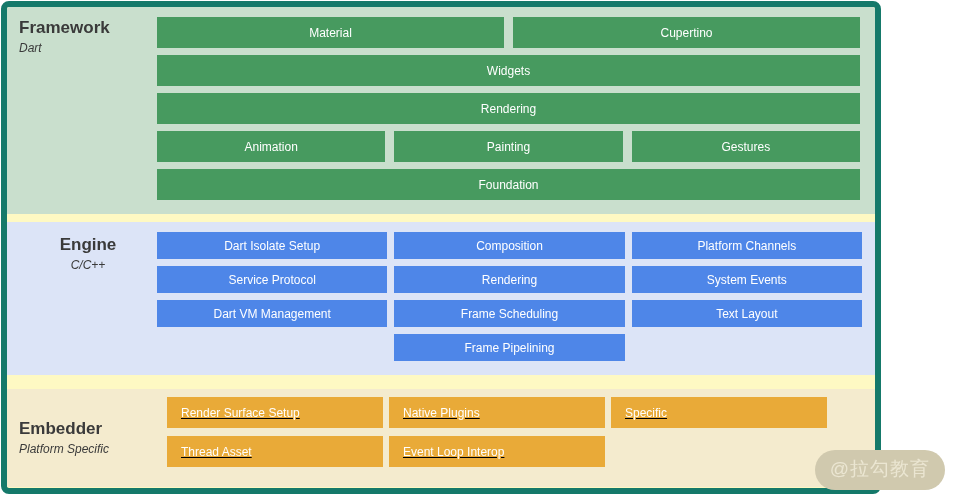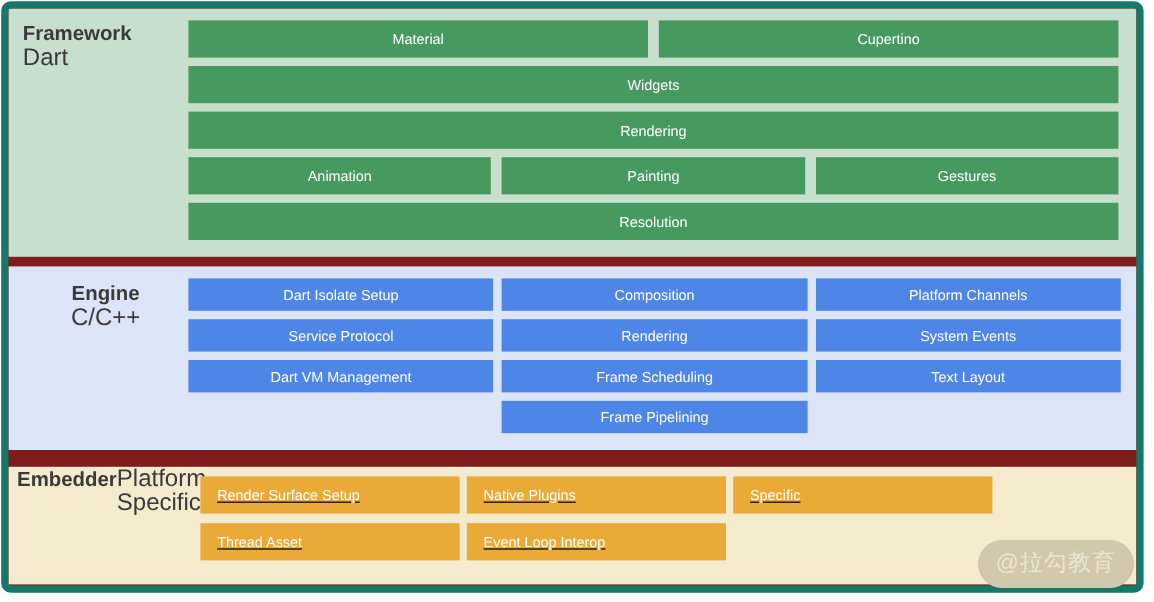--- a/index.html
+++ b/index.html
@@ -5,46 +5,46 @@
   html, body {
     margin: 0; padding: 0;
     width: 962px; height: 502px;
     background: #ffffff;
     font-family: "Liberation Sans", sans-serif;
     overflow: hidden;
   }
   .frame {
     position: absolute;
     left: 1px; top: 1px;
-    width: 952px; height: 493px;
+    width: 880px; height: 493px;
     box-sizing: border-box;
     border: 6px solid var(--frame-border, #15796a);
     border-radius: 8px;
-    background: #7f1d1d;
+    background: #fef9c3;
     overflow: hidden;
   }
   .section { display: flex; width: 100%; }
   .sec-framework { height: 207px; background: var(--framework-bg, #c9dfcd); }
   .sec-engine    { height: 153px; background: var(--engine-bg, #dce4f7); margin-top: 8px; text-align: center; }
   .sec-embedder  { height: 98px;  background: var(--embedder-bg, #f4ebce); margin-top: 14px; }
 
   .label-col {
     width: 150px; flex: 0 0 150px;
     box-sizing: border-box;
     padding: 10px 0 0 12px;
     color: var(--label-text, #3a3a3a);
   }
   .sec-embedder .label-col {
     width: 160px; flex: 0 0 160px;
     padding-top: 0;
-    display: flex; flex-direction: row; justify-content: center;
+    display: flex; flex-direction: column; justify-content: center;
   }
   .sec-engine .label-col { padding-top: 12px; }
   .sec-title { font-size: 17px; font-weight: bold; line-height: 21px; }
-  .sec-subtitle { font-size: 20px; line-height: 20px; }
+  .sec-subtitle { font-size: 12px; font-style: italic; line-height: 20px; }
 
   .bars { flex: 1; box-sizing: border-box; }
   .sec-framework .bars { padding: 10px 15px 0 0; }
   .fw-row { display: flex; gap: 9px; height: 31px; margin-bottom: 7px; }
   .fw-row .bar { flex: 1; }
 
   .bar {
     background: var(--framework-bar, #479a5f);
     color: var(--bar-text, #ffffff);
     font-size: 12px;
@@ -100,21 +100,21 @@
       </div>
       <div class="fw-row">
         <div class="bar">Rendering</div>
       </div>
       <div class="fw-row">
         <div class="bar">Animation</div>
         <div class="bar">Painting</div>
         <div class="bar">Gestures</div>
       </div>
       <div class="fw-row">
-        <div class="bar">Resolution</div>
+        <div class="bar">Foundation</div>
       </div>
     </div>
   </div>
 
   <div class="section sec-engine">
     <div class="label-col">
       <div class="sec-title">Engine</div>
       <div class="sec-subtitle">C/C++</div>
     </div>
     <div class="bars">

